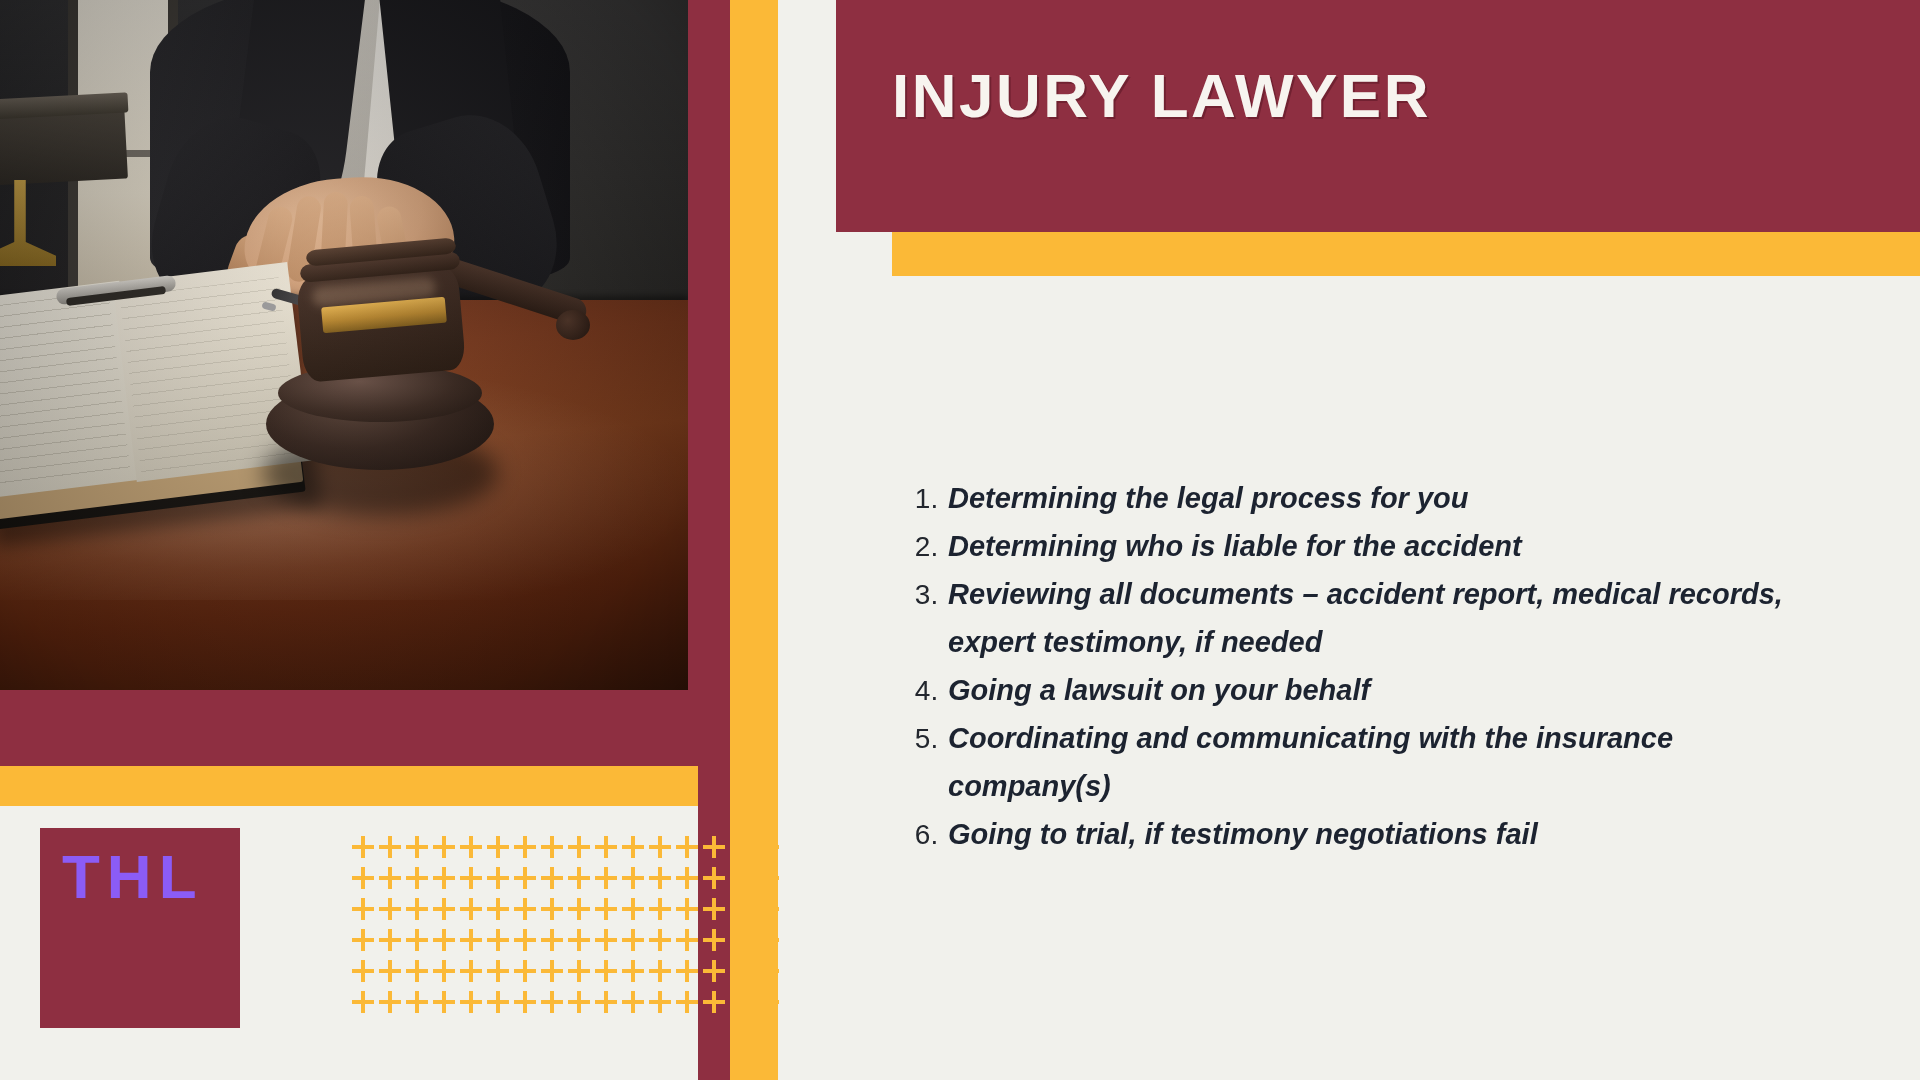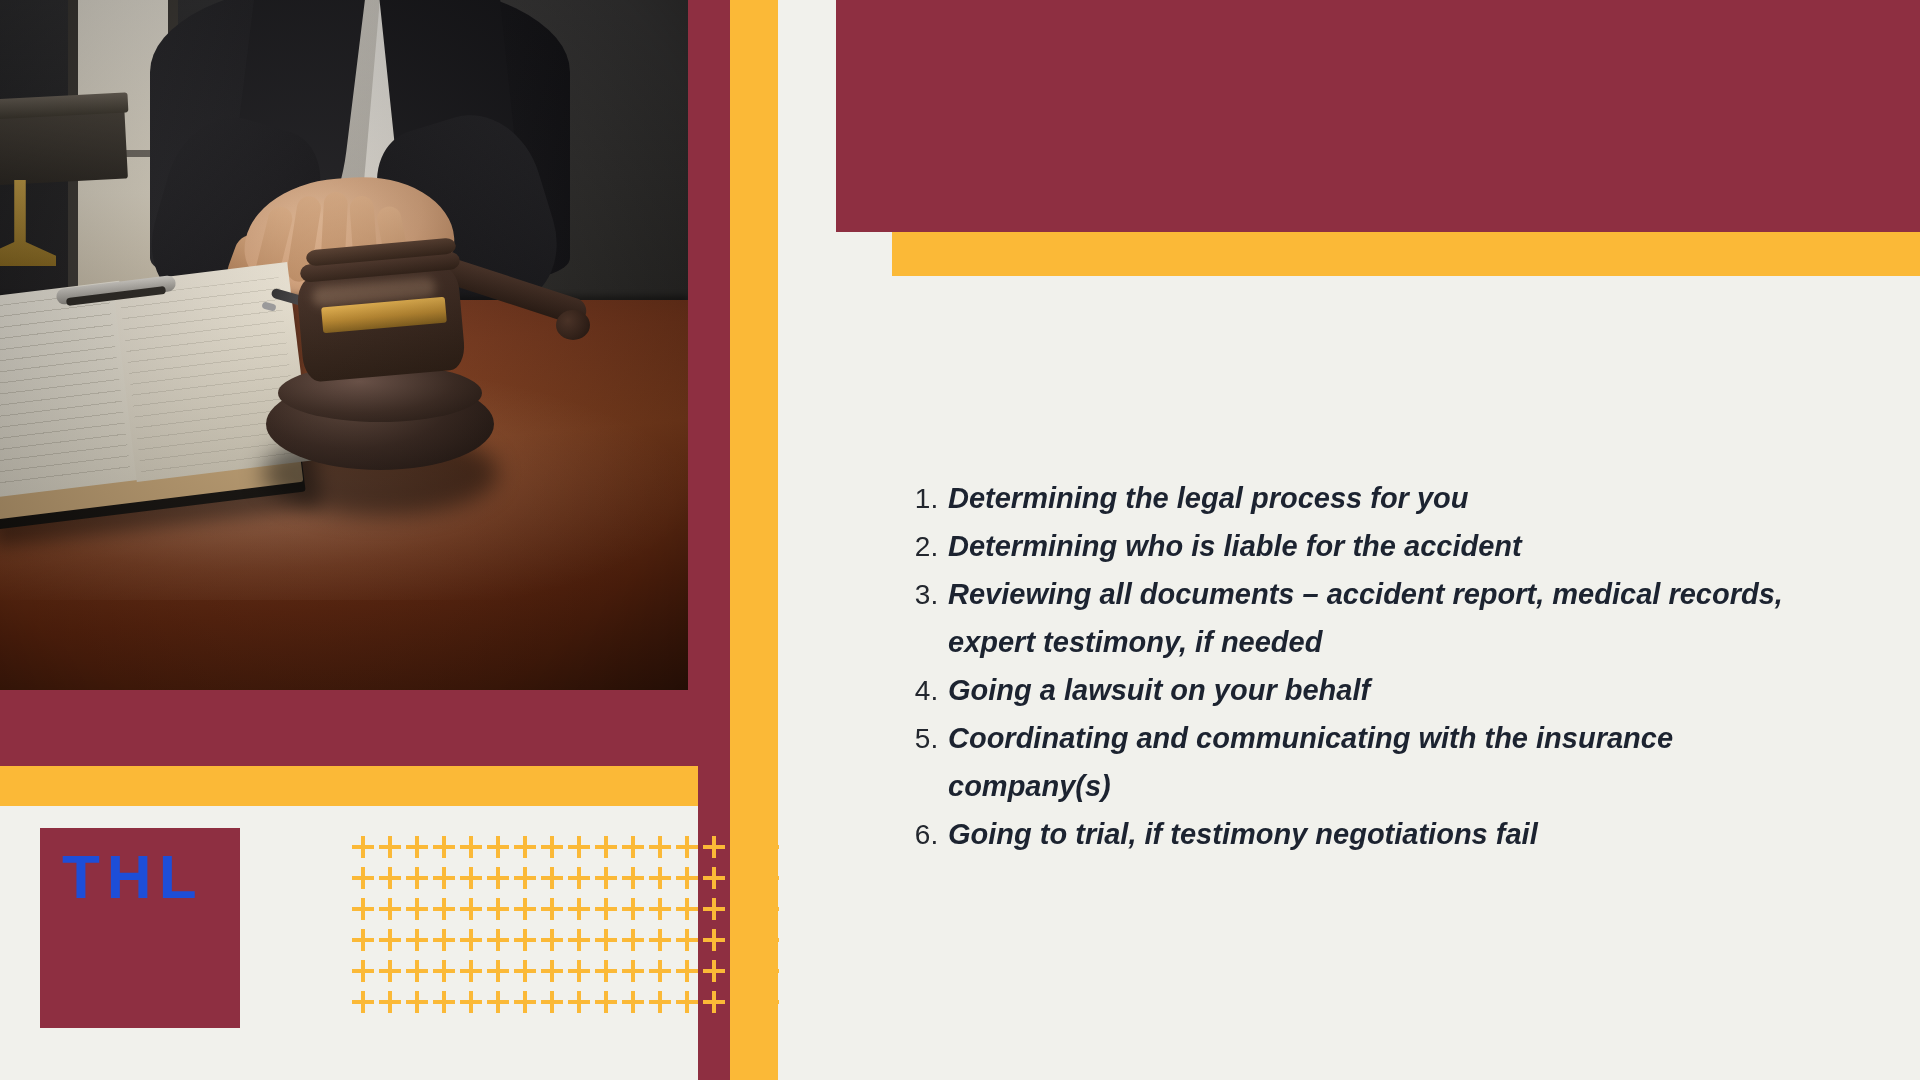--- a/index.html
+++ b/index.html
@@ -153,21 +153,21 @@
     color:#1c2330;font-style:italic;font-weight:bold;
     font-size:29px;line-height:48px;
     padding-left:2px;margin:0 0 0 0;
     font-family:"Liberation Sans", sans-serif;
   }
   ol.benefits li::marker{font-style:normal;font-weight:normal;font-size:28px;color:#23272e;}
 
   
   .logo-box{position:absolute;left:40px;top:828px;width:200px;height:200px;background:#8e2f41;}
   .logo-text{position:absolute;left:62px;top:846px;width:170px;
-    color:#1d4ed8;font-weight:bold;font-size:62px;letter-spacing:7px;line-height:1;}
+    color:#8b5cf6;font-weight:bold;font-size:62px;letter-spacing:7px;line-height:1;}
 
   
   .plus-grid{position:absolute;left:352px;top:836px;width:450px;height:200px;}
   .plus{position:absolute;width:22px;height:22px;}
   .plus::before,.plus::after{content:"";position:absolute;background:#fbb937;}
   .plus::before{left:9px;top:0;width:4px;height:22px;}
   .plus::after{left:0;top:9px;width:22px;height:4px;}
 </style>
 </head>
 <body>
@@ -238,20 +238,21 @@
       <div class="ph-grade"></div>
     </div>
   </div>
 
   <div class="stripe stripe-maroon"></div>
   <div class="stripe stripe-yellow"></div>
   <div class="stripe stripe-cream"></div>
 
   <div class="header-band"></div>
   <h1 class="header-title">
+    <span class="l">INJURY LAWYER</span>
   </h1>
   <div class="yellow-underbar"></div>
 
   <div class="list-wrap">
     <ol class="benefits">
       <li>Determining the legal process for you</li>
       <li>Determining who is liable for the accident</li>
       <li>Reviewing all documents – accident report, medical records, expert testimony, if needed</li>
       <li>Going a lawsuit on your behalf</li>
       <li>Coordinating and communicating with the insurance company(s)</li>

